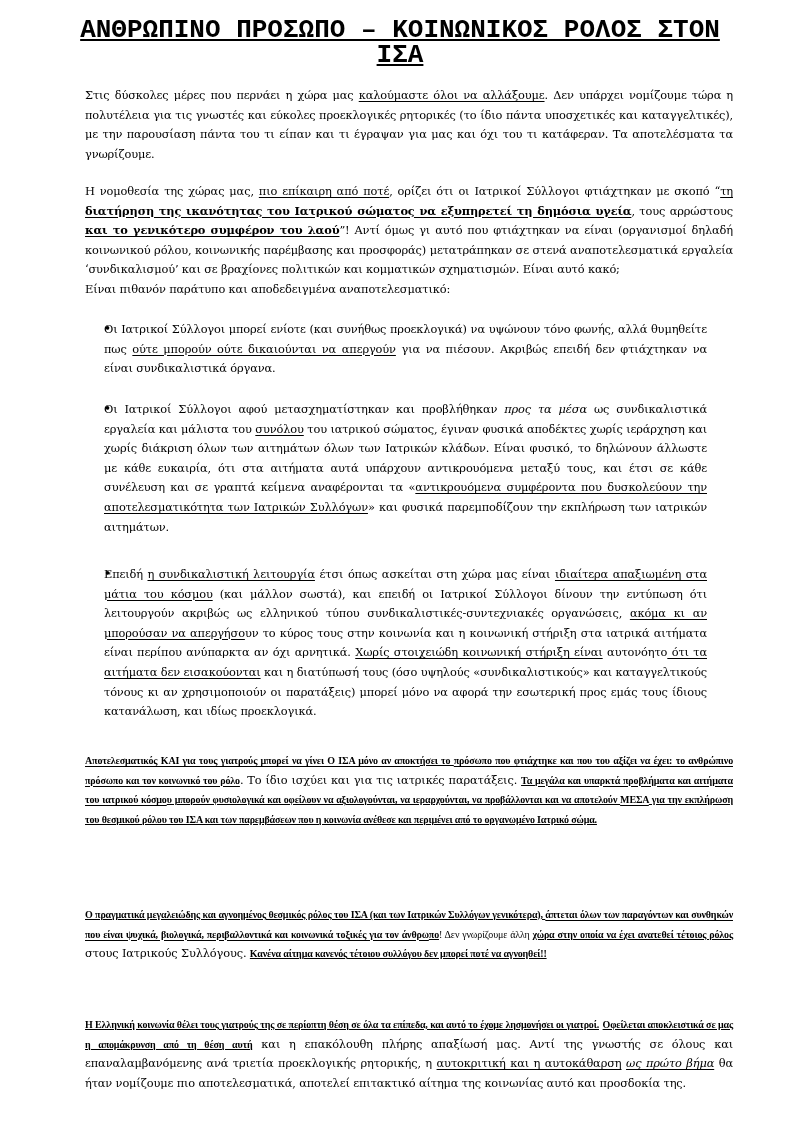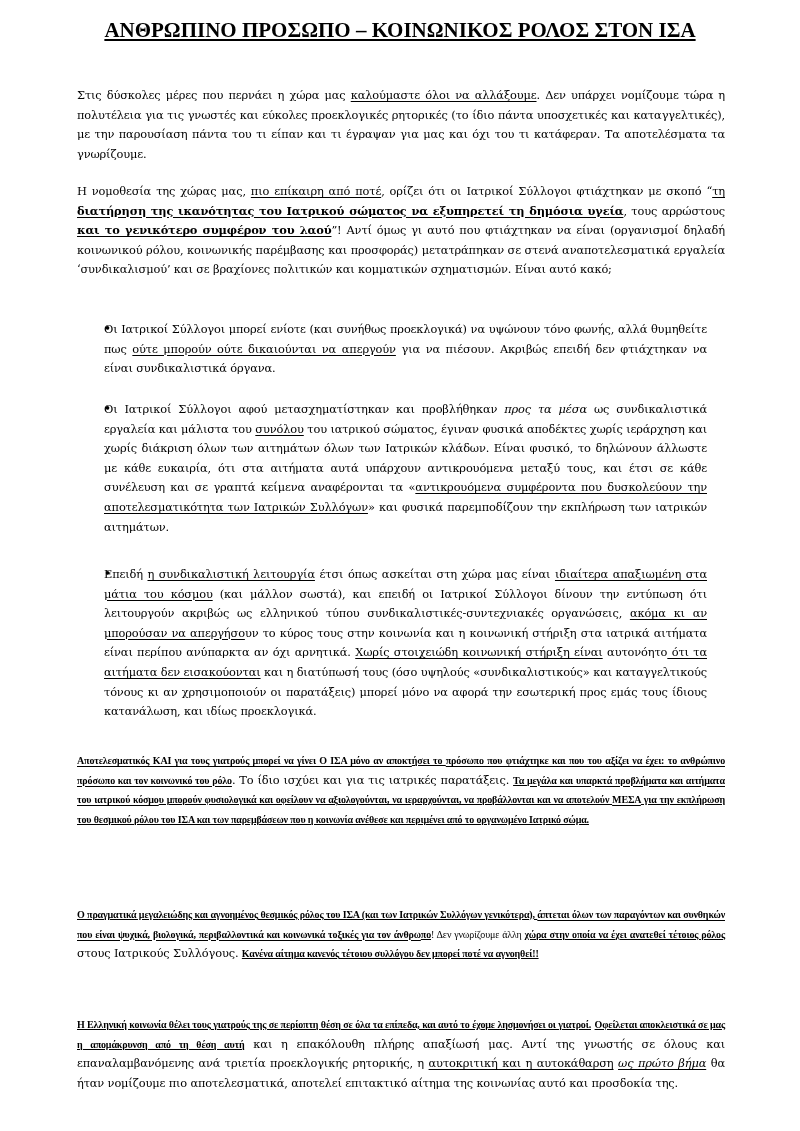--- a/index.html
+++ b/index.html
@@ -3,48 +3,49 @@
 <meta charset="utf-8">
 <style>
   html, body { margin: 0; padding: 0; background: #ffffff; }
   body { width: 800px; height: 1131px; overflow: hidden; position: relative; }
   .page {
     position: absolute; left: 0; top: 0; width: 800px; height: 1131px;
     font-family: "DejaVu Serif", serif; color: #000;
   }
   .title {
     position: absolute; left: 60px; width: 680px; top: 18px;
-    text-align: center; font-family: Liberation Serif, serif;
-    font-size: 21px; line-height: 25px;
+    text-align: center; font-family: Liberation Mono, monospace;
+    font-size: 26px; line-height: 25px;
   }
   .title span { text-decoration: underline; text-underline-offset: 2px; }
   .t1 { font-weight: bold; }
   .t2 { font-weight: bold; }
   .para {
-    position: absolute; left: 77px; width: 648px;
+    position: absolute; left: 85px; width: 648px;
     font-family: "DejaVu Serif", serif; font-size: 11.4px; line-height: 19.6px;
     text-align: justify; letter-spacing: -0.15px;
   }
   .para.bul { left: 104px; width: 603px; }
   .bullet-dot { position: absolute; left: 104px; font-size: 12px; }
   .u { text-decoration: underline; text-underline-offset: 2px; }
   .b { font-weight: bold; text-decoration: underline; }
   .i { font-style: italic; }
   .bs { font-family: "Liberation Serif", serif; font-size: 10px; }
 </style>
 </head>
 <body>
 
 <div class="page">
   <div class="title">
     <div class="t1"><span>ΑΝΘΡΩΠΙΝΟ ΠΡΟΣΩΠΟ  –  ΚΟΙΝΩΝΙΚΟΣ ΡΟΛΟΣ ΣΤΟΝ ΙΣΑ</span></div>
   </div>
 
   <div class="para" style="top:86px"><span>Στις δύσκολες μέρες που περνάει η χώρα μας </span><span class="u">καλούμαστε όλοι να αλλάξουμε</span><span>. Δεν υπάρχει νομίζουμε τώρα η πολυτέλεια για τις γνωστές και εύκολες προεκλογικές ρητορικές (το ίδιο πάντα υποσχετικές και καταγγελτικές), με την παρουσίαση πάντα του τι είπαν και τι έγραψαν για μας και όχι του τι κατάφεραν. Τα αποτελέσματα τα γνωρίζουμε.</span></div>
   <div class="para" style="top:182px"><span>Η νομοθεσία της χώρας μας,  </span><span class="u">πιο επίκαιρη από ποτέ</span><span>, ορίζει ότι οι Ιατρικοί Σύλλογοι φτιάχτηκαν με σκοπό “</span><span class="u">τη</span><span> </span><span class="u b">διατήρηση της ικανότητας του Ιατρικού σώματος να εξυπηρετεί τη δημόσια υγεία</span><span>, τους αρρώστους </span><span class="u b">και το γενικότερο συμφέρον του λαού</span><span>”!  Αντί όμως γι αυτό που φτιάχτηκαν να είναι (οργανισμοί δηλαδή κοινωνικού ρόλου, κοινωνικής παρέμβασης και προσφοράς) μετατράπηκαν σε στενά αναποτελεσματικά εργαλεία ‘συνδικαλισμού’ και σε βραχίονες πολιτικών και κομματικών σχηματισμών. Είναι αυτό κακό;</span></div>
+  <div class="para" style="top:280px"><span>Είναι πιθανόν παράτυπο και αποδεδειγμένα αναποτελεσματικό:</span></div>
 
   <span class="bullet-dot" style="top:322px">•</span>
   <div class="para bul" style="top:320px"><span>Οι Ιατρικοί Σύλλογοι μπορεί ενίοτε (και συνήθως προεκλογικά) να υψώνουν τόνο φωνής, αλλά θυμηθείτε πως </span><span class="u">ούτε μπορούν ούτε δικαιούνται να απεργούν</span><span> για να πιέσουν. Ακριβώς επειδή δεν φτιάχτηκαν να είναι συνδικαλιστικά όργανα.</span></div>
 
   <span class="bullet-dot" style="top:402px">•</span>
   <div class="para bul" style="top:400px"><span>Οι Ιατρικοί Σύλλογοι αφού μετασχηματίστηκαν και προβλήθηκαν </span><span class="i">προς τα μέσα</span><span> ως συνδικαλιστικά εργαλεία και μάλιστα του </span><span class="u">συνόλου</span><span> του ιατρικού σώματος, έγιναν φυσικά αποδέκτες χωρίς  ιεράρχηση και χωρίς διάκριση όλων των αιτημάτων όλων των Ιατρικών κλάδων. Είναι φυσικό, το δηλώνουν άλλωστε με κάθε ευκαιρία, ότι στα αιτήματα αυτά υπάρχουν αντικρουόμενα μεταξύ τους, και έτσι σε κάθε συνέλευση και σε γραπτά κείμενα αναφέρονται τα «</span><span class="u">αντικρουόμενα συμφέροντα που δυσκολεύουν την αποτελεσματικότητα των Ιατρικών Συλλόγων</span><span>» και φυσικά παρεμποδίζουν την εκπλήρωση των ιατρικών αιτημάτων.</span></div>
 
   <span class="bullet-dot" style="top:567px">•</span>
   <div class="para bul" style="top:565px"><span>Επειδή </span><span class="u">η συνδικαλιστική λειτουργία</span><span> έτσι όπως ασκείται στη χώρα μας είναι </span><span class="u">ιδιαίτερα απαξιωμένη στα μάτια του κόσμου</span><span> (και μάλλον σωστά), και επειδή οι Ιατρικοί Σύλλογοι δίνουν την εντύπωση ότι λειτουργούν ακριβώς ως ελληνικού τύπου συνδικαλιστικές-συντεχνιακές οργανώσεις, </span><span class="u">ακόμα κι αν μπορούσαν να απεργήσο</span><span>υν το κύρος τους στην κοινωνία και η κοινωνική στήριξη στα ιατρικά αιτήματα είναι περίπου ανύπαρκτα αν όχι αρνητικά. </span><span class="u">Χωρίς στοιχειώδη κοινωνική στήριξη είναι</span><span> αυτονόητο</span><span class="u"> ότι τα αιτήματα δεν εισακούονται</span><span> και η διατύπωσή τους (όσο υψηλούς «συνδικαλιστικούς» και καταγγελτικούς τόνους κι αν χρησιμοποιούν οι παρατάξεις) μπορεί μόνο να αφορά την εσωτερική προς εμάς τους ίδιους κατανάλωση, και ιδίως προεκλογικά.</span></div>
 

